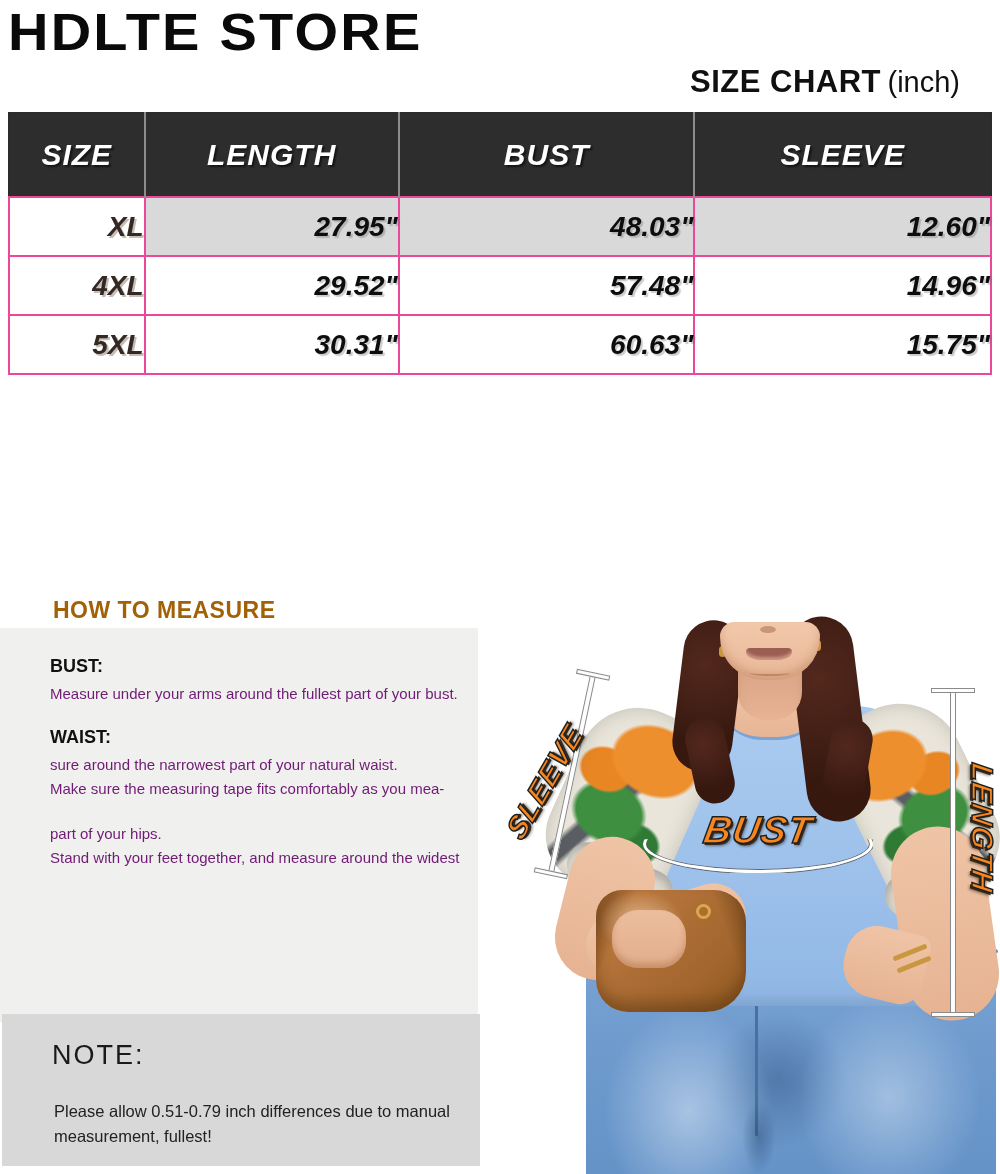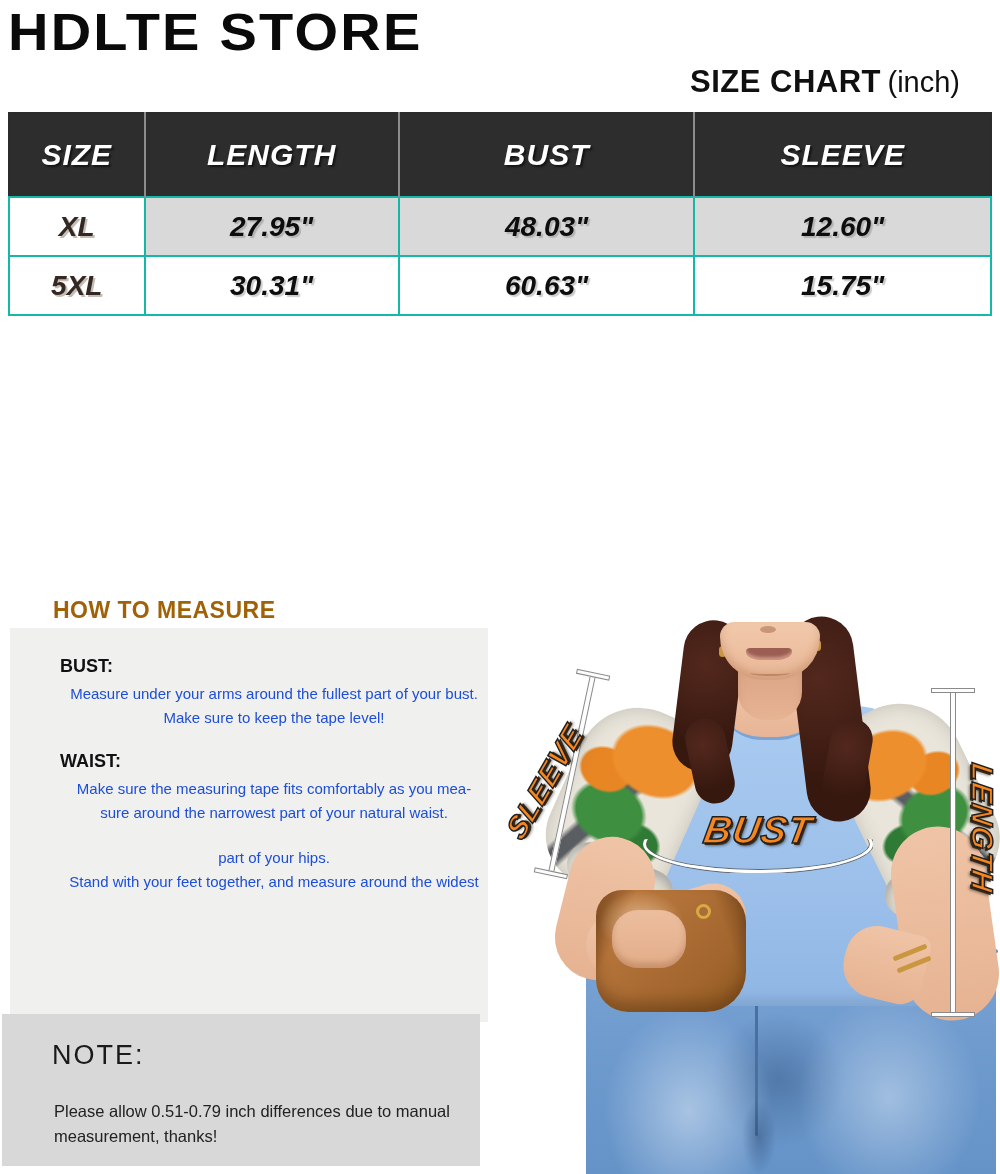--- a/index.html
+++ b/index.html
@@ -18,35 +18,35 @@
   
   #size-table{ position:absolute; left:8px; top:112px; width:984px;
     border-collapse:collapse; table-layout:fixed; border:2px solid #2b2b2b;}
   #size-table col.c-size{width:13.8%} #size-table col.c-length{width:25.9%}
   #size-table col.c-bust{width:30.1%} #size-table col.c-sleeve{width:30.2%}
   #size-table thead tr{ height:84px; background:#2d2d2d;}
   #size-table th{ color:#fff; font-style:italic; font-weight:700; font-size:30px;
     letter-spacing:1px; text-shadow:2px 2px 2px rgba(0,0,0,.55); border-left:2px solid #8c8c8c;}
   #size-table th:first-child{ border-left:none;}
   #size-table tbody tr{ height:59px; background:#fff;}
-  #size-table td{ border:2px solid #14b8a6; text-align:center; font-style:italic;}
+  #size-table td{ border:2px solid #ec4899; text-align:right; font-style:italic;}
   #size-table td.size-cell{ font-weight:700; font-size:28px; color:#332824;
     text-shadow:2px 2px 0 #c6beb5; background:#fff;}
   #size-table td.val{ font-weight:700; font-size:28px; color:#0d0d0d;
     text-shadow:2px 2px 1px rgba(110,110,110,.35);}
   #size-table tr.shaded td.val{ background:#d9d9d9;}
 
   
   #measure-heading{ position:absolute; left:53px; top:597px; font-size:23px; font-weight:700;
     letter-spacing:.5px; color:#a16207;}
-  #measure-panel{ position:absolute; left:10px; top:628px; width:478px; height:394px;
+  #measure-panel{ position:absolute; left:0; top:628px; width:478px; height:394px;
     background:#f0f0ef; padding:28px 0 0 50px;}
   .m-section{ margin-bottom:21px;}
   .m-title{ font-size:18px; font-weight:700; color:#111; display:block; margin-bottom:5px;}
-  .m-line{ display:block; font-size:15px; color:#1d4ed8; line-height:24px; white-space:nowrap;text-align:center;}
+  .m-line{ display:block; font-size:15px; color:#701a75; line-height:24px; white-space:nowrap;}
 
   
   #note-panel{ position:absolute; left:2px; top:1014px; width:478px; height:152px;
     background:#d8d8d8; padding:26px 0 0 50px;}
   #note-heading{ font-size:27px; font-weight:400; letter-spacing:2px; color:#1a1a1a; display:block;}
   .note-line{ display:block; font-size:16.5px; color:#222; line-height:25px; margin-left:2px; white-space:nowrap;}
   #note-heading{ margin-bottom:28px;}
 
   
   #figure{ position:absolute; left:500px; top:598px; width:500px; height:576px; overflow:hidden;}
@@ -196,51 +196,56 @@
     </tr>
   </thead>
   <tbody>
     <tr class="shaded">
       <td class="size-cell">XL</td>
       <td class="val">27.95"</td>
       <td class="val">48.03"</td>
       <td class="val">12.60"</td>
     </tr>
     <tr>
+      <td class="size-cell">4XL</td>
+      <td class="val">29.52"</td>
+      <td class="val">57.48"</td>
+      <td class="val">14.96"</td>
+    </tr>
+    <tr>
       <td class="size-cell">5XL</td>
       <td class="val">30.31"</td>
       <td class="val">60.63"</td>
       <td class="val">15.75"</td>
     </tr>
   </tbody>
 </table>
 
 <div id="measure-heading">HOW TO MEASURE</div>
 
 <div id="measure-panel">
   <div class="m-section">
     <span class="m-title">BUST:</span>
     <span class="m-line">Measure under your arms around the fullest part of your bust.</span>
-    <span class="m-line">Make sure to keep the tape level!</span>
   </div>
   <div class="m-section">
     <span class="m-title">WAIST:</span>
+    <span class="m-line">sure around the narrowest part of your natural waist.</span>
     <span class="m-line">Make sure the measuring tape fits comfortably as you mea-</span>
-    <span class="m-line">sure around the narrowest part of your natural waist.</span>
   </div>
   <div class="m-section">
     <span class="m-line">part of your hips.</span>
     <span class="m-line">Stand with your feet together, and measure around the widest</span>
   </div>
 </div>
 
 <div id="note-panel">
   <span id="note-heading">NOTE:</span>
   <span class="note-line">Please allow 0.51-0.79 inch differences due to manual</span>
-  <span class="note-line">measurement, thanks!</span>
+  <span class="note-line">measurement, fullest!</span>
 </div>
 
 <div id="figure">
 
   <div class="jeans">
     <div class="waistband"></div>
     <div class="pocket-right"></div>
     <div class="fly-seam"></div>
     <div class="leg-split"></div>
   </div>

